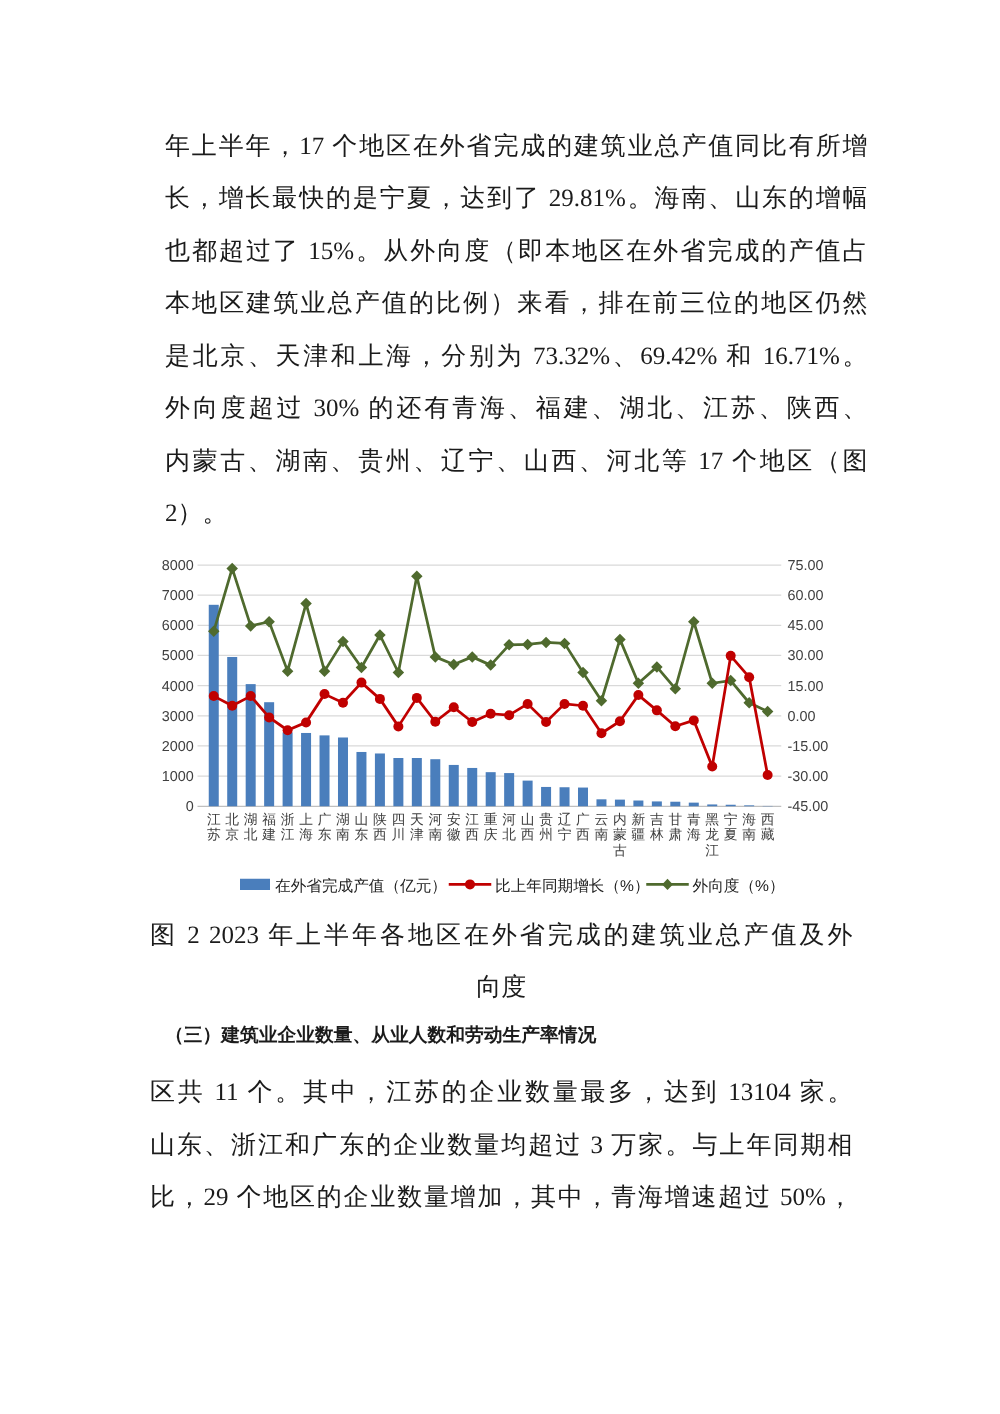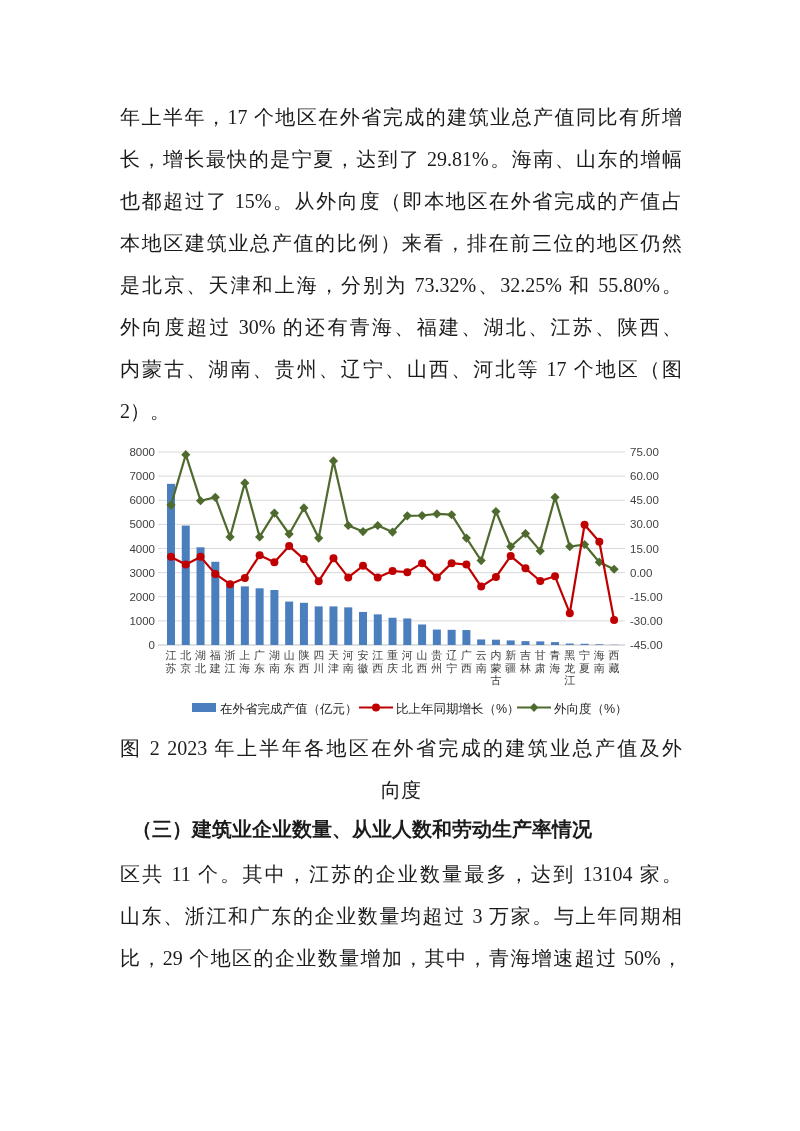--- a/index.html
+++ b/index.html
@@ -7,37 +7,37 @@
     position:relative;width:800px;height:1131px;background:#ffffff;overflow:hidden;
     font-family:"Liberation Serif","DejaVu Serif",serif;color:#1b1b1b;
   }
   .block{position:absolute;left:120px;width:562px;}
   .ln{height:42px;line-height:42px;font-size:20px;text-align:left;}
   .ln.j{text-align:justify;text-align-last:justify;}
   .ln.center{text-align:right;text-align-last:center;}
   .ln.indent{text-indent:2em;}
   .heading{
     position:absolute;left:120px;width:562px;top:808px;height:42px;line-height:42px;
-    font-size:20px;font-weight:bold;margin:0;padding-left:12px;box-sizing:border-box;
+    font-size:15px;font-weight:bold;margin:0;padding-left:12px;box-sizing:border-box;
     font-family:"Liberation Sans","DejaVu Sans",sans-serif;
   }
   .chart-figure{position:absolute;left:113px;top:436px;width:575px;height:300px;margin:0;}
   svg text{font-family:"Liberation Sans","DejaVu Sans",sans-serif;}
 </style>
 </head>
 <body>
 
 <div class="page">
 
-  <div class="block" style="top:96px;">
+  <div class="block" style="top:96px;margin-left:12px;">
     <div class="ln j">年上半年，17 个地区在外省完成的建筑业总产值同比有所增</div>
     <div class="ln j">长，增长最快的是宁夏，达到了 29.81%。海南、山东的增幅</div>
     <div class="ln j">也都超过了 15%。从外向度（即本地区在外省完成的产值占</div>
     <div class="ln j">本地区建筑业总产值的比例）来看，排在前三位的地区仍然</div>
-    <div class="ln j">是北京、天津和上海，分别为 73.32%、32.25% 和 55.80%。</div>
+    <div class="ln j">是北京、天津和上海，分别为 73.32%、69.42% 和 16.71%。</div>
     <div class="ln j">外向度超过 30% 的还有青海、福建、湖北、江苏、陕西、</div>
     <div class="ln j">内蒙古、湖南、贵州、辽宁、山西、河北等 17 个地区（图</div>
     <div class="ln">2）。</div>
   </div>
 
   <figure class="chart-figure">
     <svg id="chart" width="575" height="300" viewBox="0 0 575 300">
         <g>
           <line x1="45" y1="209" x2="512" y2="209" stroke="#bfbfbf" stroke-width="1"></line>
           <line x1="45" y1="184.875" x2="512" y2="184.875" stroke="#d9d9d9" stroke-width="1"></line>

